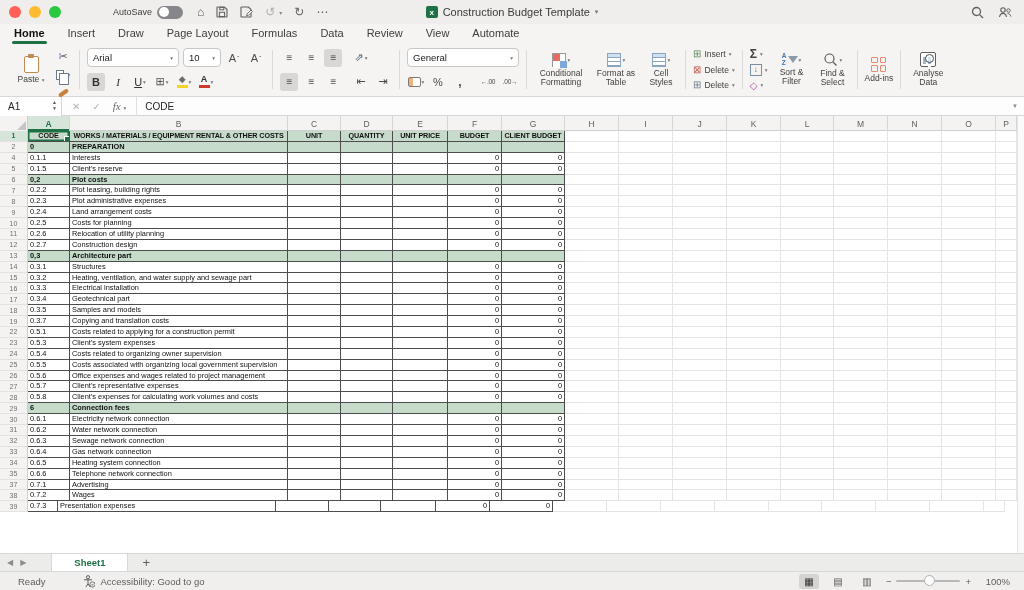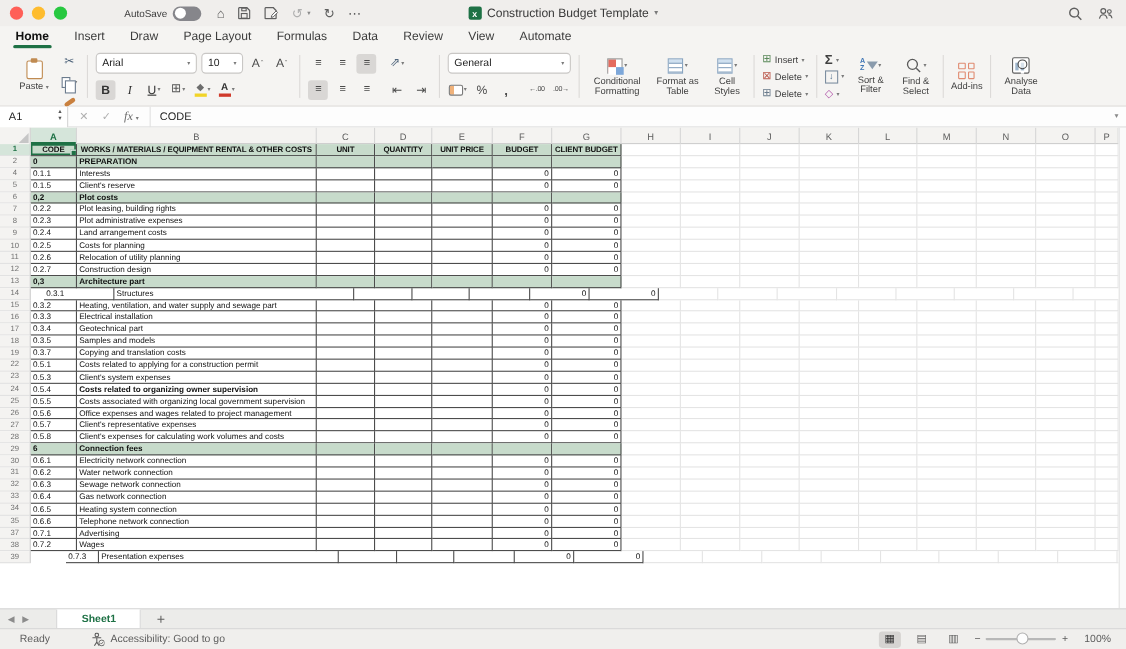--- a/index.html
+++ b/index.html
@@ -717,21 +717,21 @@
           <div class="cell ec" style="width: 54px;"></div>
           <div class="cell ec" style="width: 54px;"></div>
           <div class="cell ec" style="width: 53px;"></div>
           <div class="cell ec" style="width: 54px;"></div>
           <div class="cell ec" style="width: 54px;"></div>
           <div class="cell ec" style="width: 54px;"></div>
           <div class="cell ec" style="width: 21px;"></div>
         </div>
         <div class="grow i">
           <div class="gut">14</div>
-          <div class="cell tc" style="width: 64px; margin-left: 12px;">0.3.1</div>
+          <div class="cell tc" style="width: 42px;">0.3.1</div>
           <div class="cell tc" style="width: 218px;">Structures</div>
           <div class="cell tc" style="width: 53px;"></div>
           <div class="cell tc" style="width: 52px;"></div>
           <div class="cell tc" style="width: 55px;"></div>
           <div class="cell tc num" style="width: 54px;">0</div>
           <div class="cell tc num" style="width: 63px;">0</div>
           <div class="cell ec" style="width: 54px;"></div>
           <div class="cell ec" style="width: 54px;"></div>
           <div class="cell ec" style="width: 54px;"></div>
           <div class="cell ec" style="width: 54px;"></div>
@@ -870,21 +870,21 @@
           <div class="cell ec" style="width: 54px;"></div>
           <div class="cell ec" style="width: 53px;"></div>
           <div class="cell ec" style="width: 54px;"></div>
           <div class="cell ec" style="width: 54px;"></div>
           <div class="cell ec" style="width: 54px;"></div>
           <div class="cell ec" style="width: 21px;"></div>
         </div>
         <div class="grow i">
           <div class="gut">24</div>
           <div class="cell tc" style="width: 42px;">0.5.4</div>
-          <div class="cell tc" style="width: 218px; font-weight: bold;">Costs related to organizing owner supervision</div>
+          <div class="cell tc" style="width: 218px;">Costs related to organizing owner supervision</div>
           <div class="cell tc" style="width: 53px;"></div>
           <div class="cell tc" style="width: 52px;"></div>
           <div class="cell tc" style="width: 55px;"></div>
           <div class="cell tc num" style="width: 54px;">0</div>
           <div class="cell tc num" style="width: 63px;">0</div>
           <div class="cell ec" style="width: 54px;"></div>
           <div class="cell ec" style="width: 54px;"></div>
           <div class="cell ec" style="width: 54px;"></div>
           <div class="cell ec" style="width: 54px;"></div>
           <div class="cell ec" style="width: 53px;"></div>
@@ -1135,21 +1135,21 @@
           <div class="cell ec" style="width: 54px;"></div>
           <div class="cell ec" style="width: 54px;"></div>
           <div class="cell ec" style="width: 53px;"></div>
           <div class="cell ec" style="width: 54px;"></div>
           <div class="cell ec" style="width: 54px;"></div>
           <div class="cell ec" style="width: 54px;"></div>
           <div class="cell ec" style="width: 21px;"></div>
         </div>
         <div class="grow i">
           <div class="gut">39</div>
-          <div class="cell tc" style="width: 30px; margin-left: 32px;">0.7.3</div>
+          <div class="cell tc" style="width: 30px;">0.7.3</div>
           <div class="cell tc" style="width: 218px;">Presentation expenses</div>
           <div class="cell tc" style="width: 53px;"></div>
           <div class="cell tc" style="width: 52px;"></div>
           <div class="cell tc" style="width: 55px;"></div>
           <div class="cell tc num" style="width: 54px;">0</div>
           <div class="cell tc num" style="width: 63px;">0</div>
           <div class="cell ec" style="width: 54px;"></div>
           <div class="cell ec" style="width: 54px;"></div>
           <div class="cell ec" style="width: 54px;"></div>
           <div class="cell ec" style="width: 54px;"></div>

